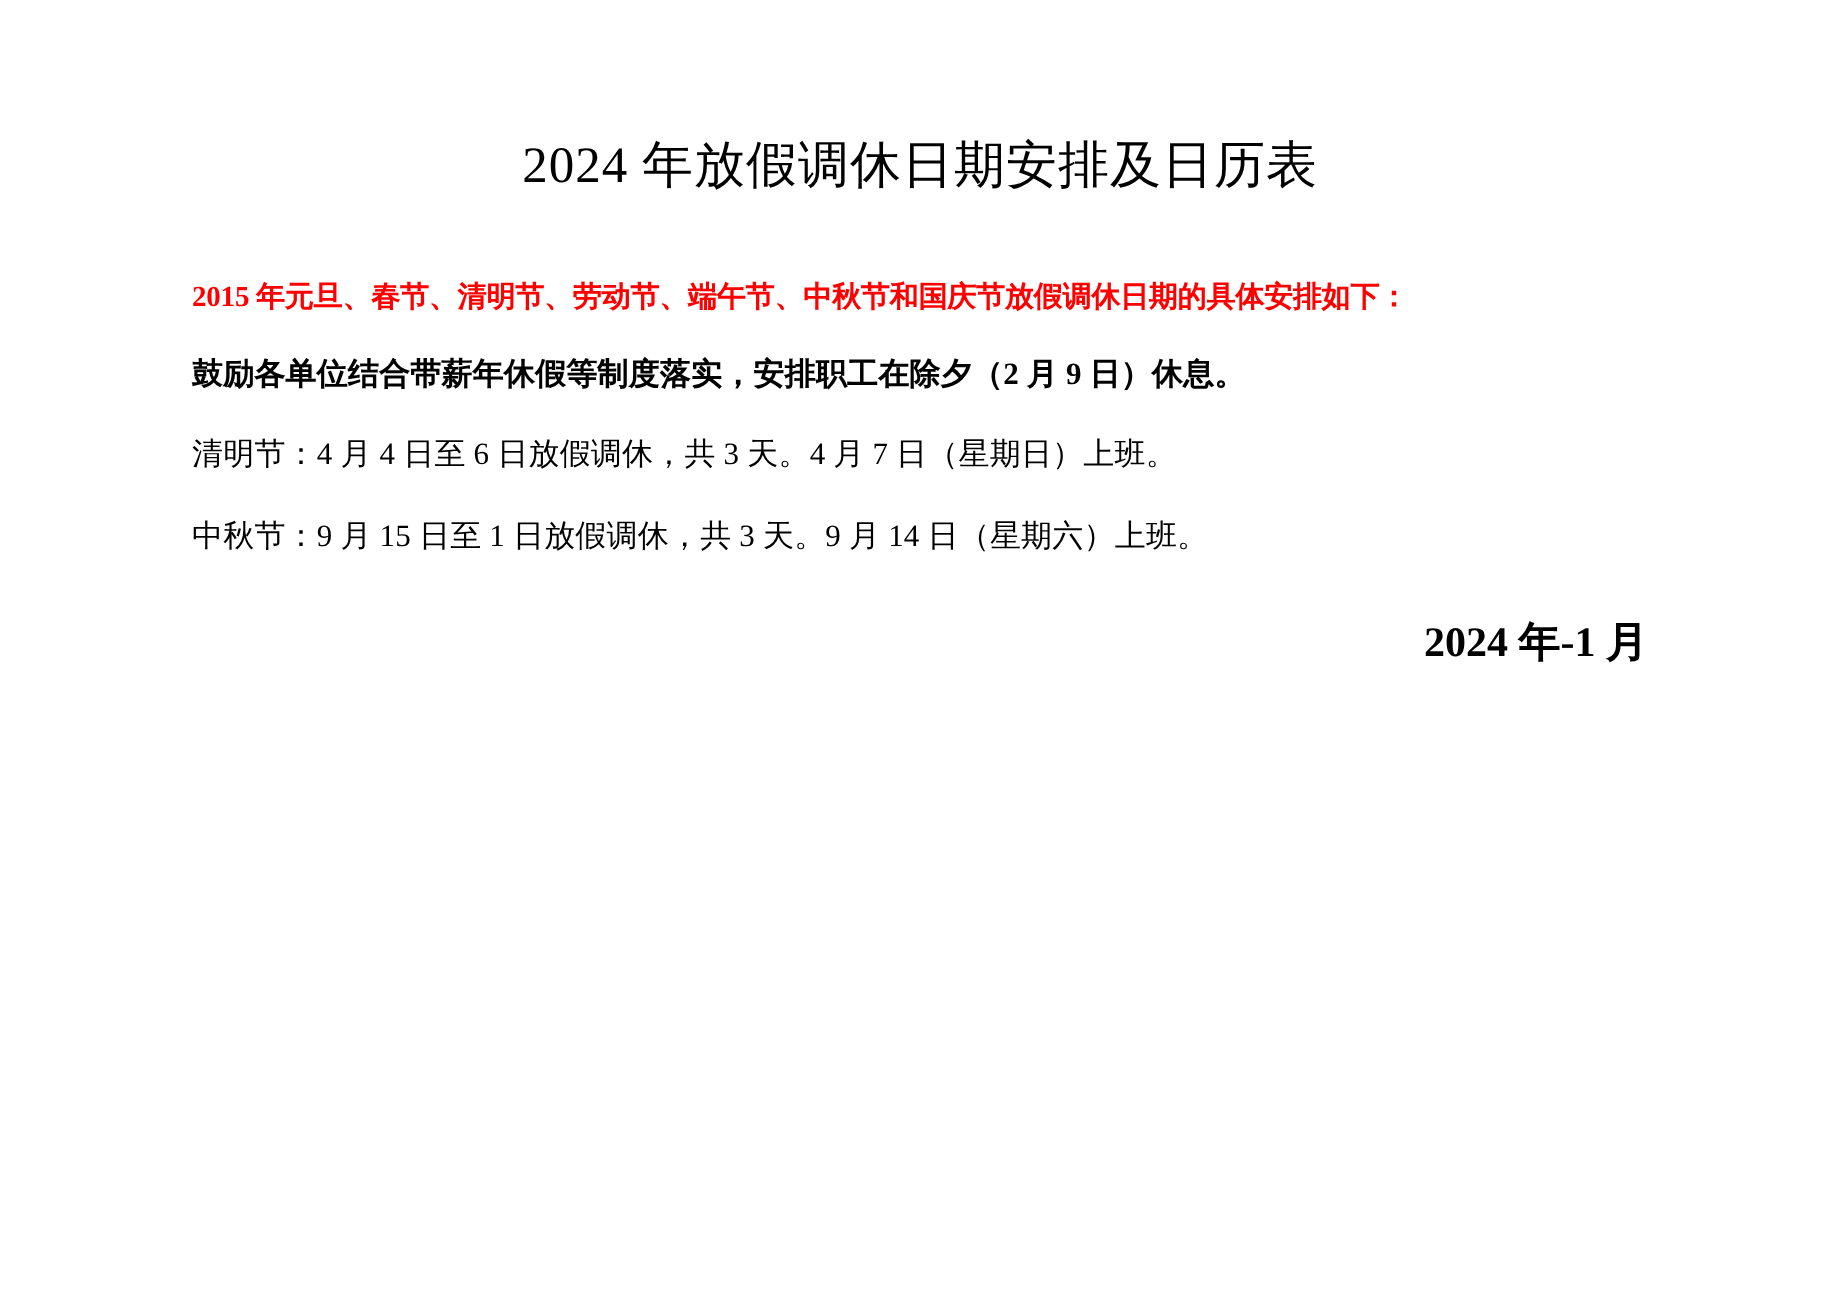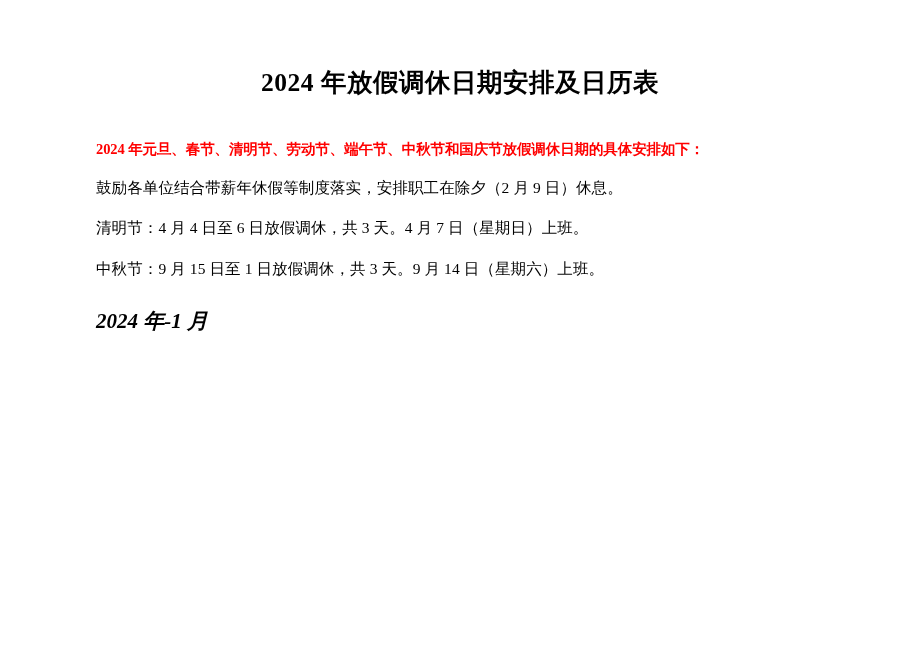--- a/index.html
+++ b/index.html
@@ -17,21 +17,21 @@
   .page {
     position: relative;
     width: 920px;
     height: 651px;
     box-sizing: border-box;
     padding: 0 96px;
   }
   .doc-title {
     text-align: center;
     font-size: 25.5px;
-    font-weight: bold;
+    font-weight: normal;
     letter-spacing: 0.5px;
     margin-top: 68px;
     margin-bottom: 0;
     line-height: 1.2;
     font-family: "Liberation Serif", "DejaVu Serif", serif;
   }
   .intro {
     color: #ff0000;
     font-size: 14.5px;
     font-weight: bold;
@@ -42,38 +42,38 @@
   }
   .para {
     font-size: 15.5px;
     line-height: 1.62;
     margin-top: 9px;
     text-align: justify;
     letter-spacing: 0.1px;
   }
   .para.tight {
     margin-top: 2px;
+    font-weight: bold;
   }
   .month-title {
-    text-align: left;
+    text-align: right;
     font-size: 21px;
     font-weight: bold;
     margin-top: 28px;
     line-height: 1.2;
-    font-style: italic;
   }
 </style>
 </head>
 <body>
 
 <div class="page">
 
   <h1 class="doc-title">2024 年放假调休日期安排及日历表</h1>
 
-  <p class="intro">2024 年元旦、春节、清明节、劳动节、端午节、中秋节和国庆节放假调休日期的具体安排如下：</p>
+  <p class="intro">2015 年元旦、春节、清明节、劳动节、端午节、中秋节和国庆节放假调休日期的具体安排如下：</p>
 
   <p class="para tight">鼓励各单位结合带薪年休假等制度落实，安排职工在除夕（2 月 9 日）休息。</p>
   <p class="para">清明节：4 月 4 日至 6 日放假调休，共 3 天。4 月 7 日（星期日）上班。</p>
   <p class="para">中秋节：9 月 15 日至 1 日放假调休，共 3 天。9 月 14 日（星期六）上班。</p>
 
   <h2 class="month-title">2024 年-1 月</h2>
 
 </div>
 
 </body></html>

